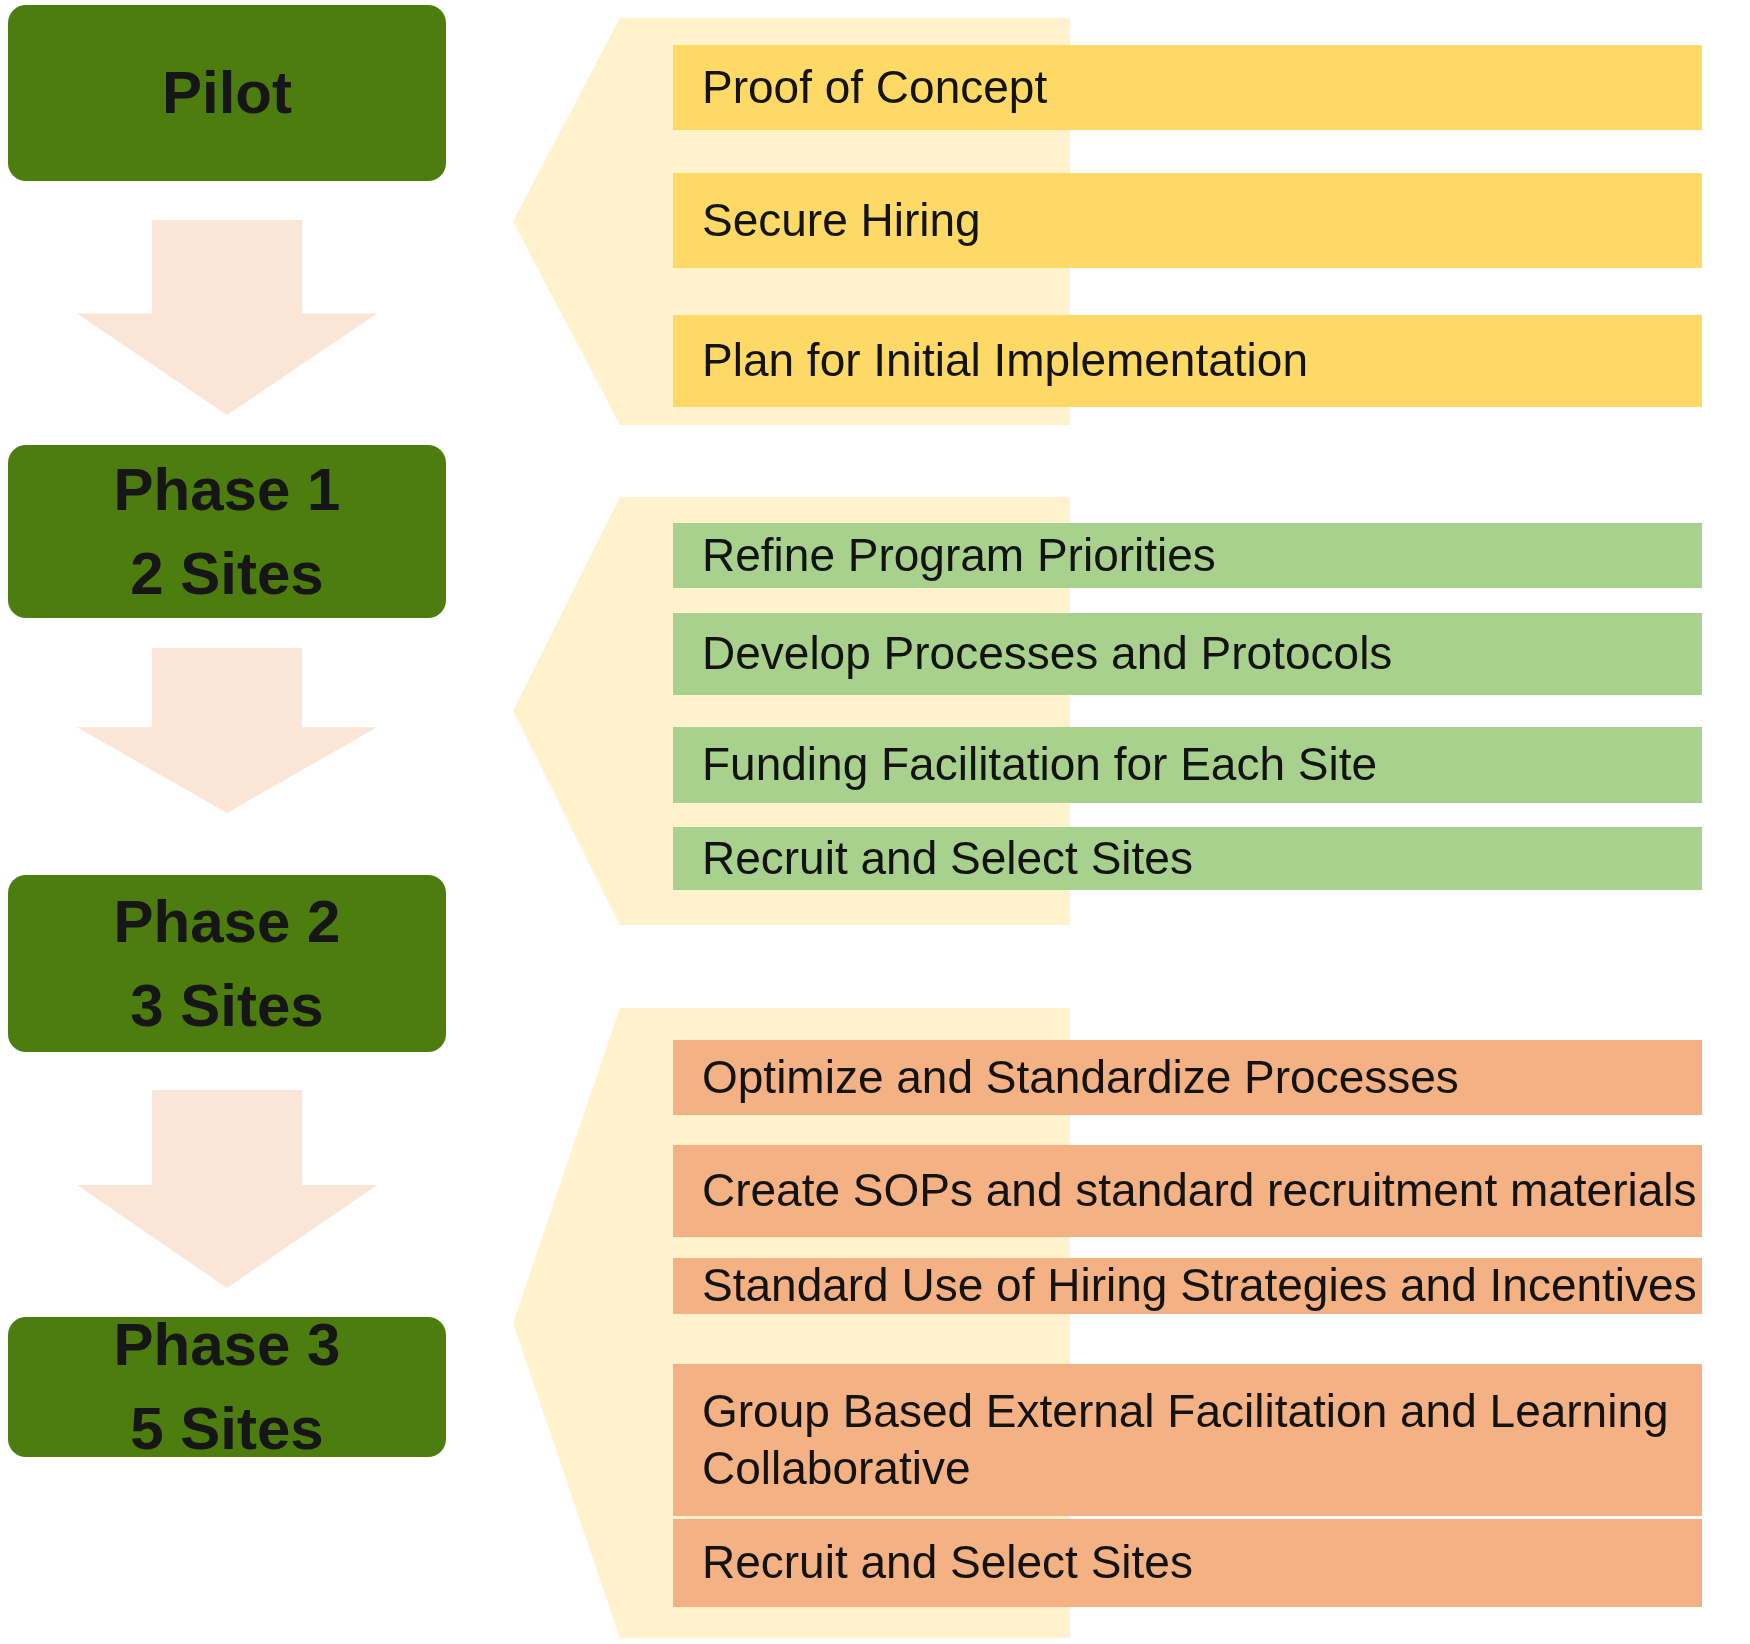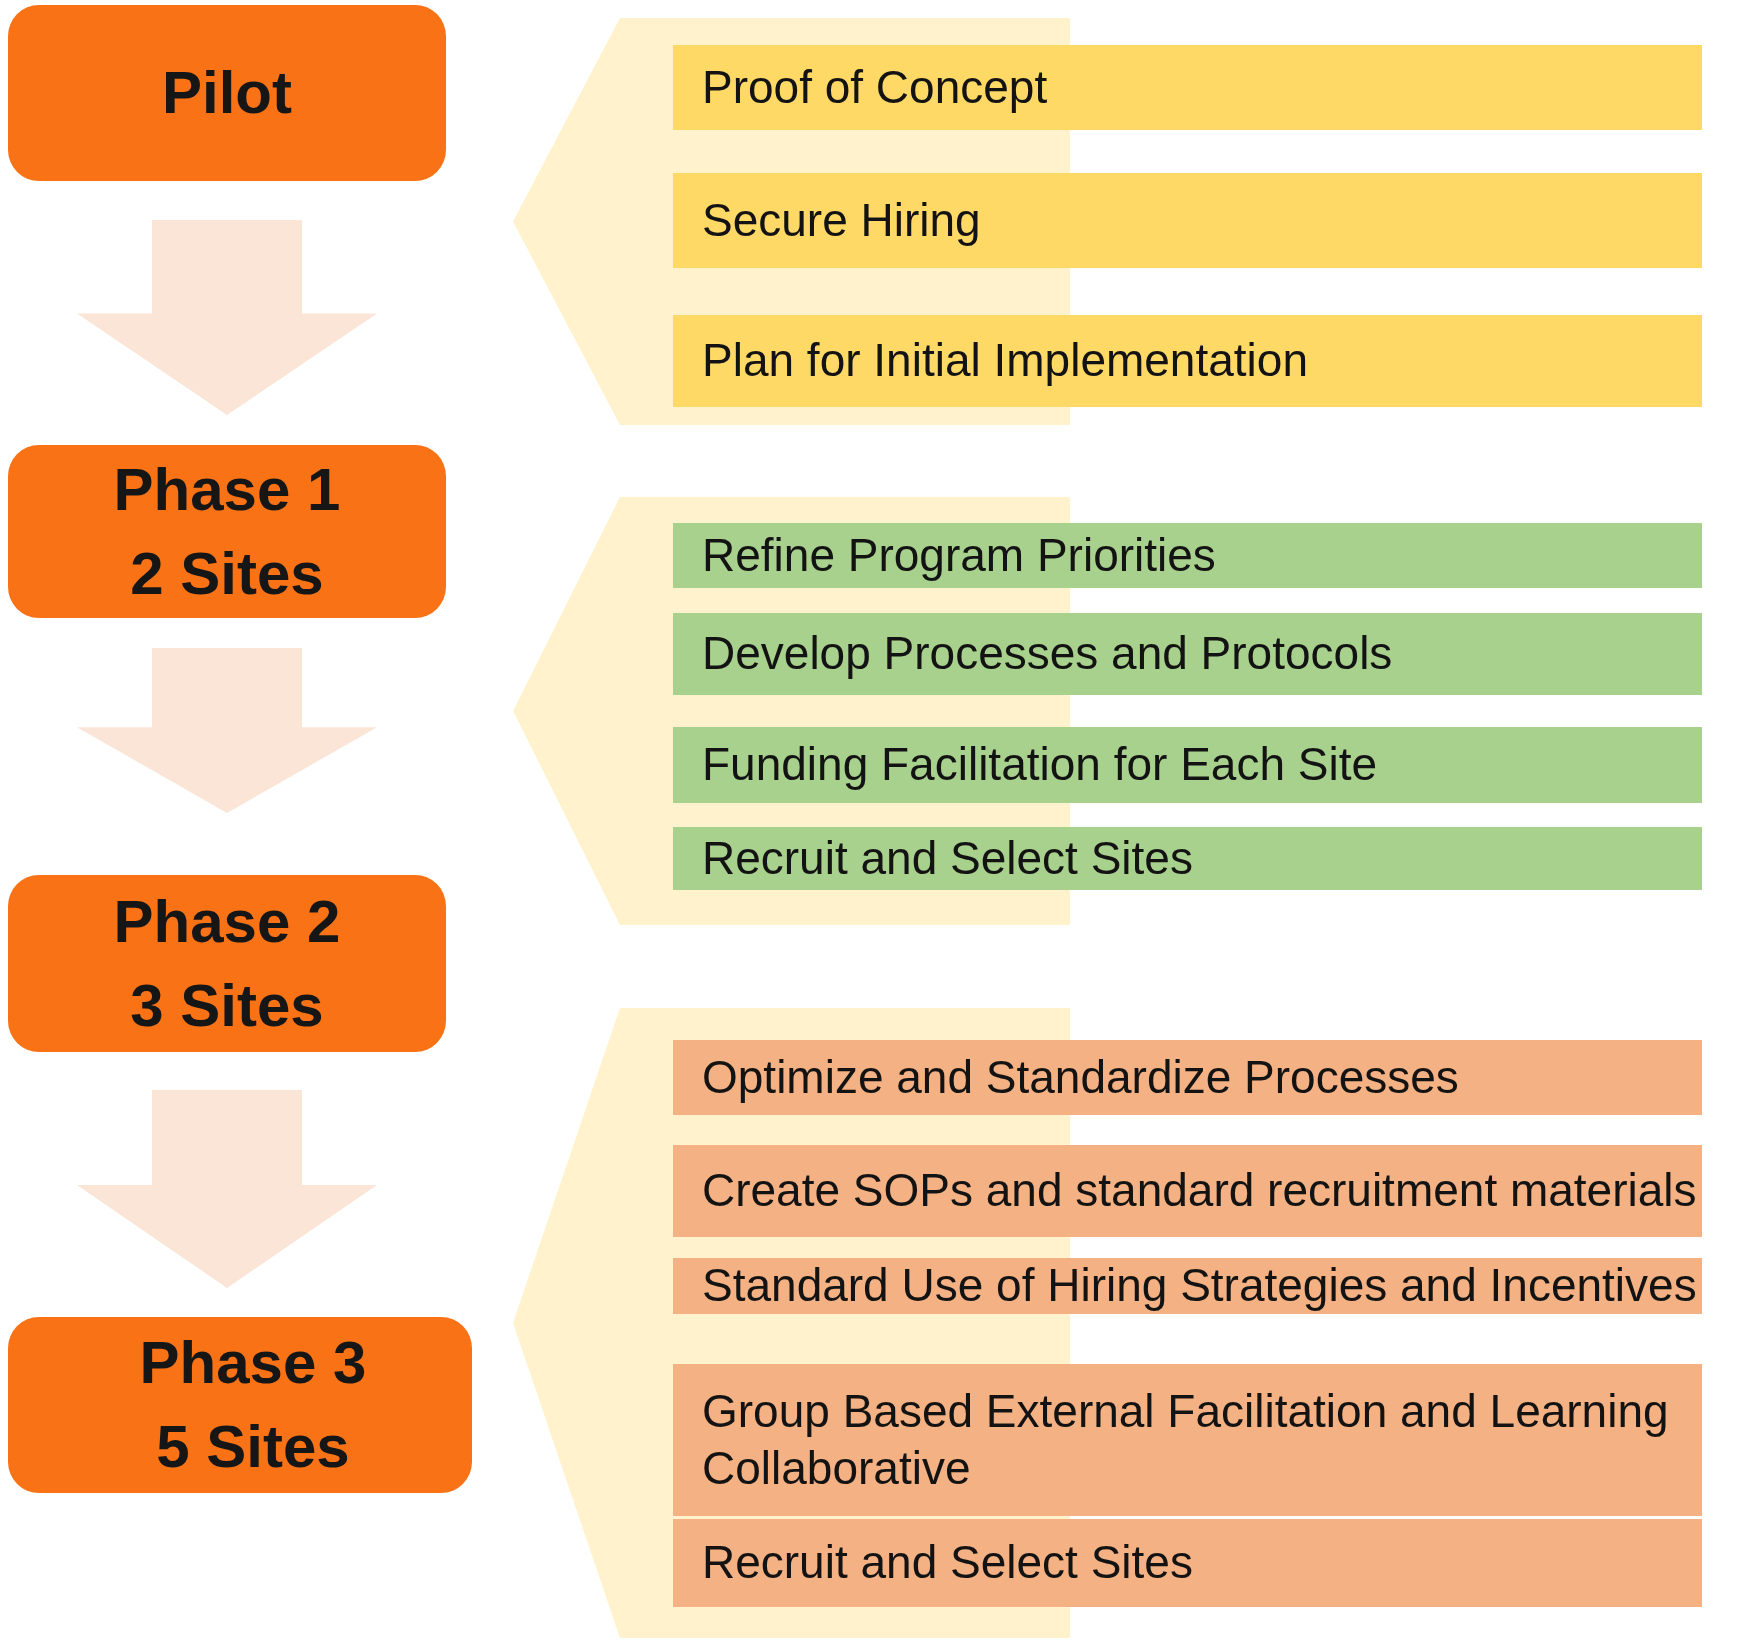--- a/index.html
+++ b/index.html
@@ -10,36 +10,36 @@
     background: #ffffff;
     font-family: "Liberation Sans", sans-serif;
     overflow: hidden;
   }
 
   
   .phase-box {
     position: absolute;
     left: 8px;
     width: 438px;
-    background: #f97316;
-    border-radius: 31px;
+    background: #4d7c0f;
+    border-radius: 18px;
     display: flex;
     align-items: center;
     justify-content: center;
     text-align: center;
     font-weight: bold;
     font-size: 60px;
     line-height: 84px;
     color: #161616;
     white-space: pre-line;
   }
   .phase-pilot  { top: 5px;    height: 176px; }
   .phase-one    { top: 445px;  height: 173px; }
   .phase-two    { top: 875px;  height: 177px; }
-  .phase-three  { top: 1317px; height: 176px; padding-left: 26px; }
+  .phase-three  { top: 1317px; height: 140px; }
 
   
   .down-arrow {
     position: absolute;
     left: 77px;
     width: 300px;
     background: #FBE5D6;
     clip-path: polygon(25% 0, 75% 0, 75% 48%, 100% 48%, 50% 100%, 0 48%, 25% 48%);
   }
   .arrow-1 { top: 220px;  height: 195px; }

